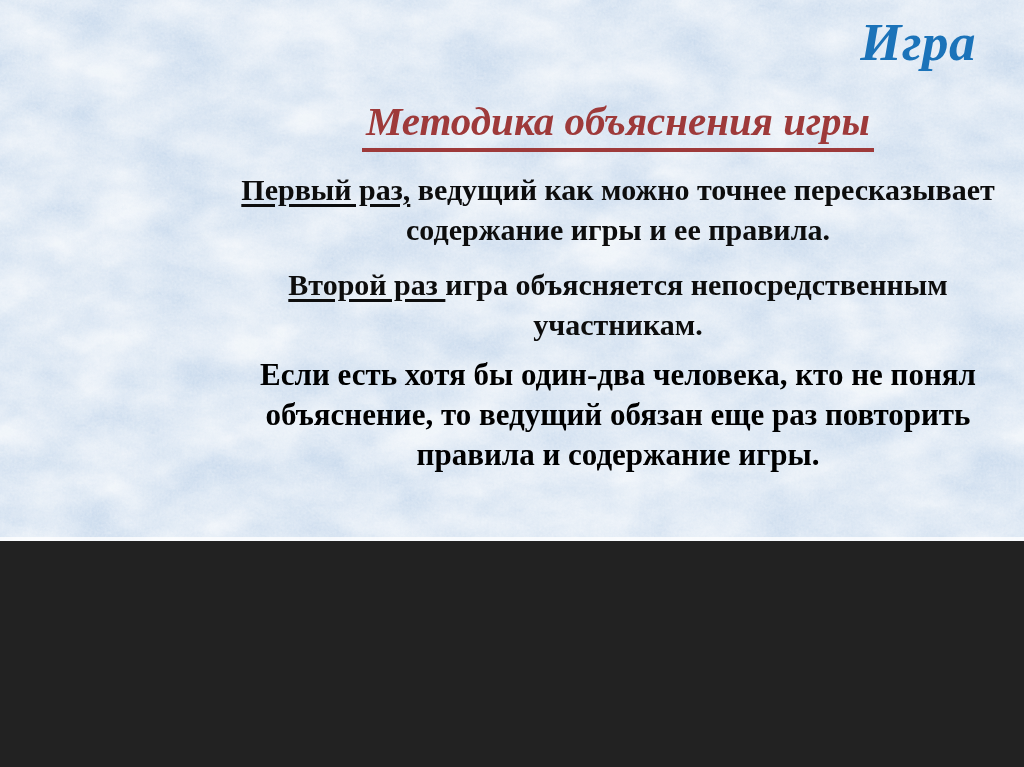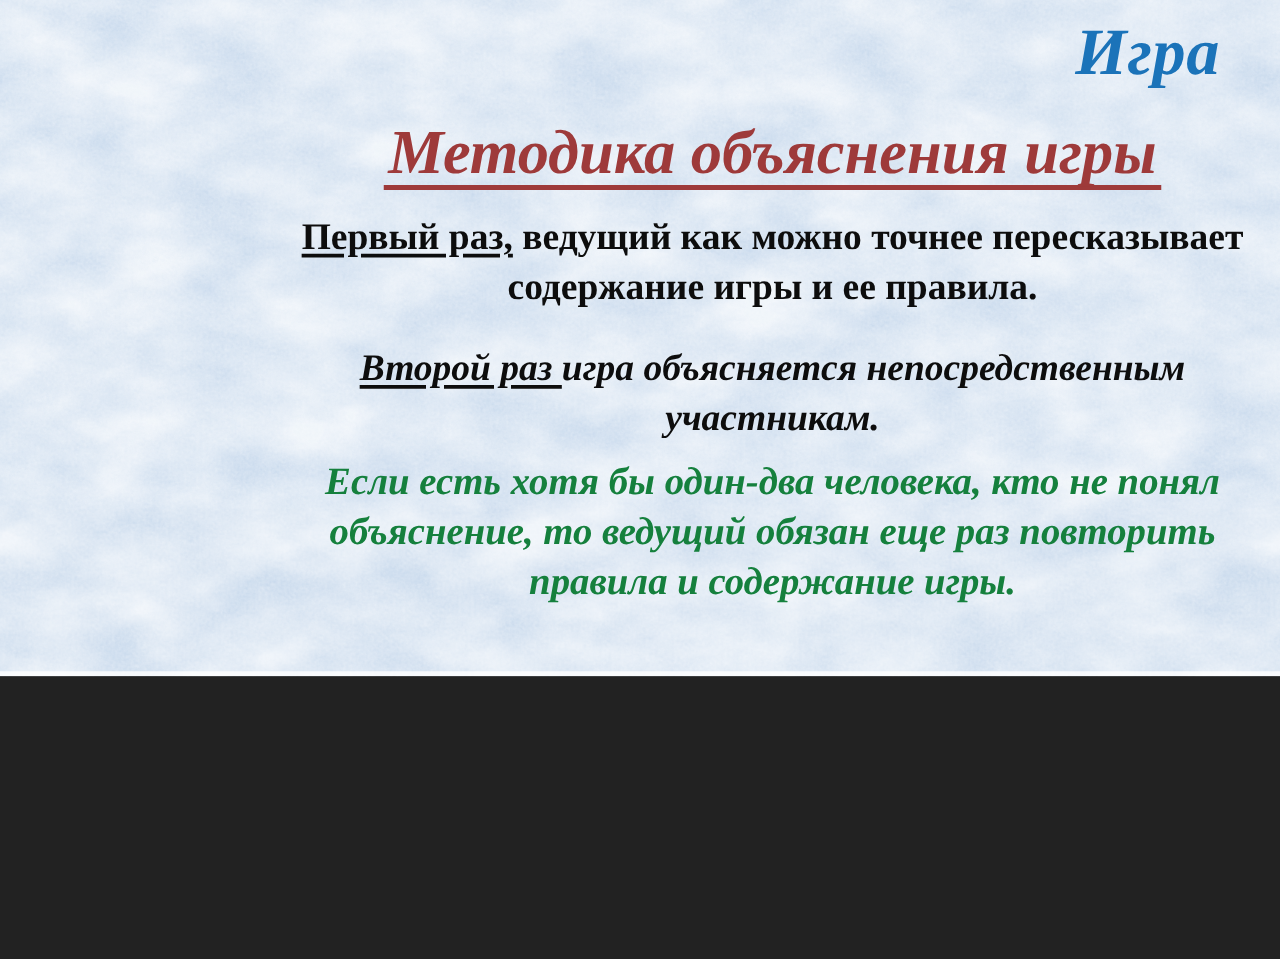--- a/index.html
+++ b/index.html
@@ -31,21 +31,21 @@
     font-size: 53px;
     line-height: 61px;
     font-style: italic;
     color: #1b73b9;
     text-align: right;
     padding-right: 46px;
     letter-spacing: 0.5px;
   }
   .heading {
     margin-top: 24px;
-    font-size: 50px;
+    font-size: 41px;
     line-height: 49px;
     font-style: italic;
     color: #9e3a3a;
   }
   .heading .u-block {
     display: inline-block;
     border-bottom: 4px solid #9e3a3a;
     padding: 0 4px 2px 4px;
   }
   .subheading {
@@ -55,33 +55,32 @@
     font-style: italic;
     color: #1b73b9;
   }
   .para {
     margin: 0;
     font-size: 30px;
     line-height: 40px;
     color: #0d0d0d;
   }
   .para.p1 { margin-top: 18px; }
-  .para.p2 { margin-top: 25px; font-style: italic; }
+  .para.p2 { margin-top: 15px; }
   .para.p3 { margin-top: 13px; }
   .lead {
     text-decoration: underline;
     text-decoration-thickness: 2.5px;
     text-underline-offset: 4px;
   }
   .note {
     margin: 10px 0 0 0;
     font-size: 31px;
     line-height: 40px;
-    font-style: italic;
-    color: #15803d;
+    color: #000000;
   }
   .bottom-strip {
     position: absolute;
     z-index: 3;
     left: 0;
     bottom: 0;
     width: 100%;
     height: 4px;
     background: rgba(255, 255, 255, 0.78);
   }

